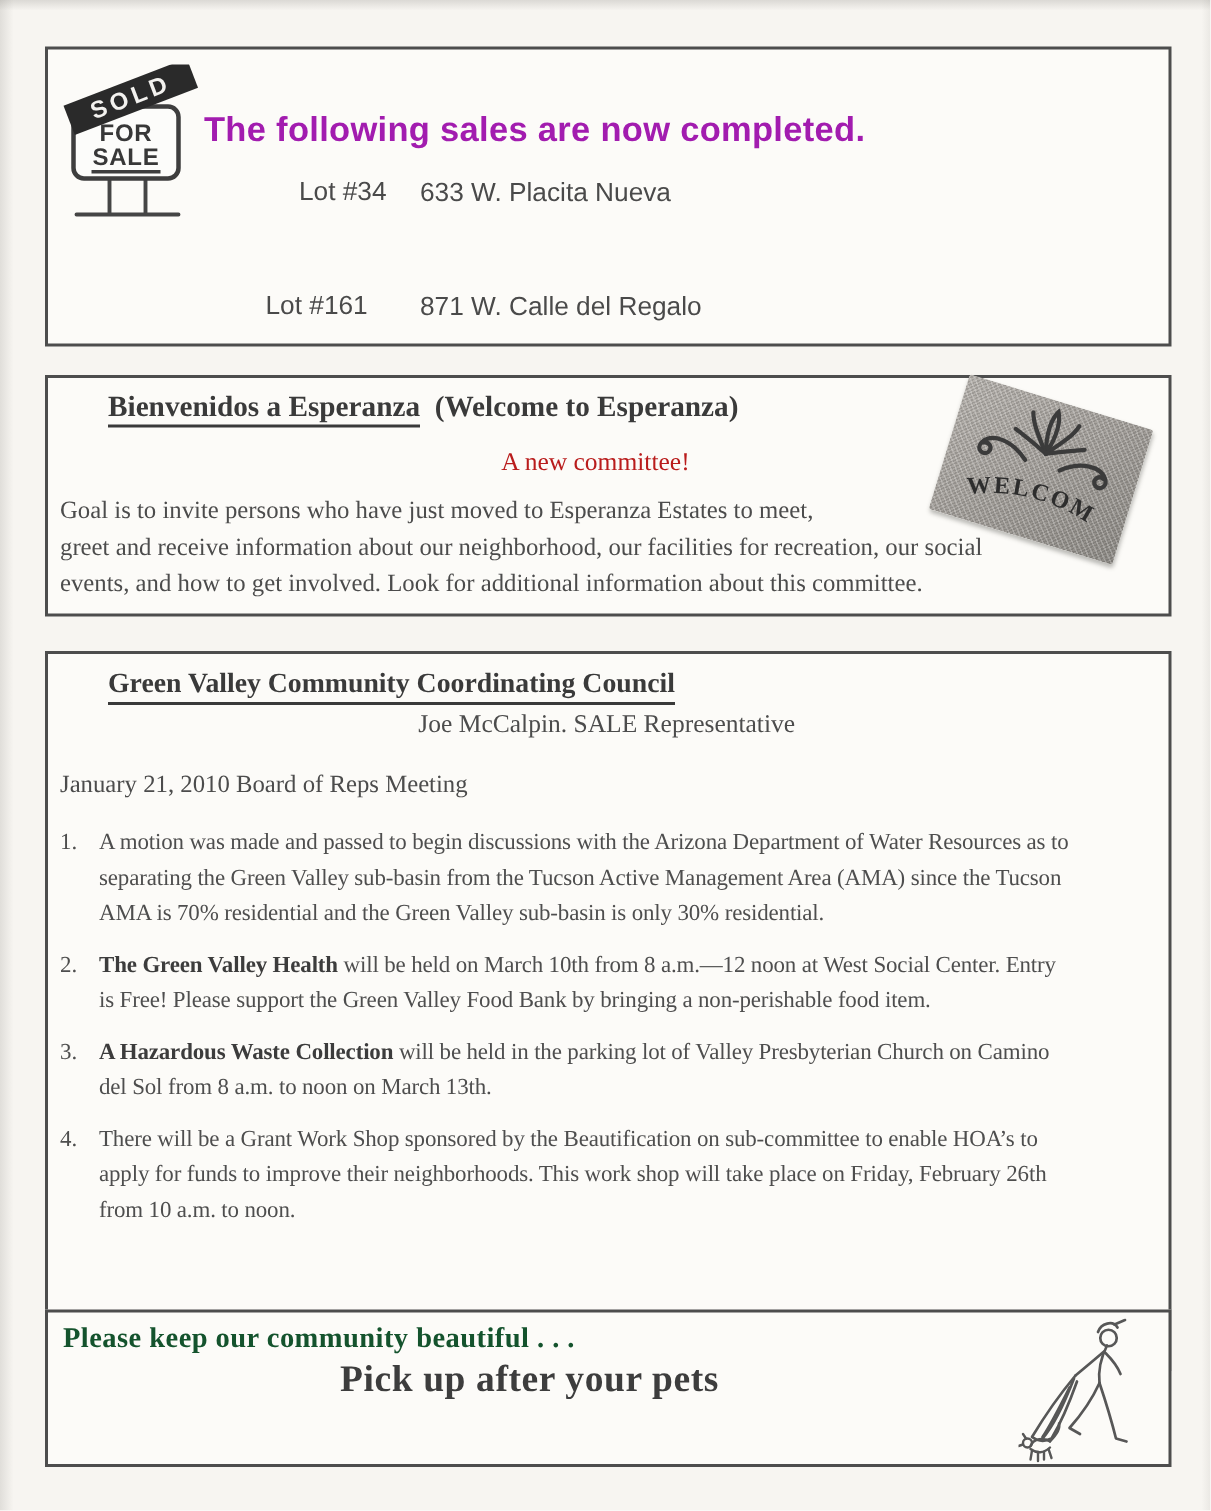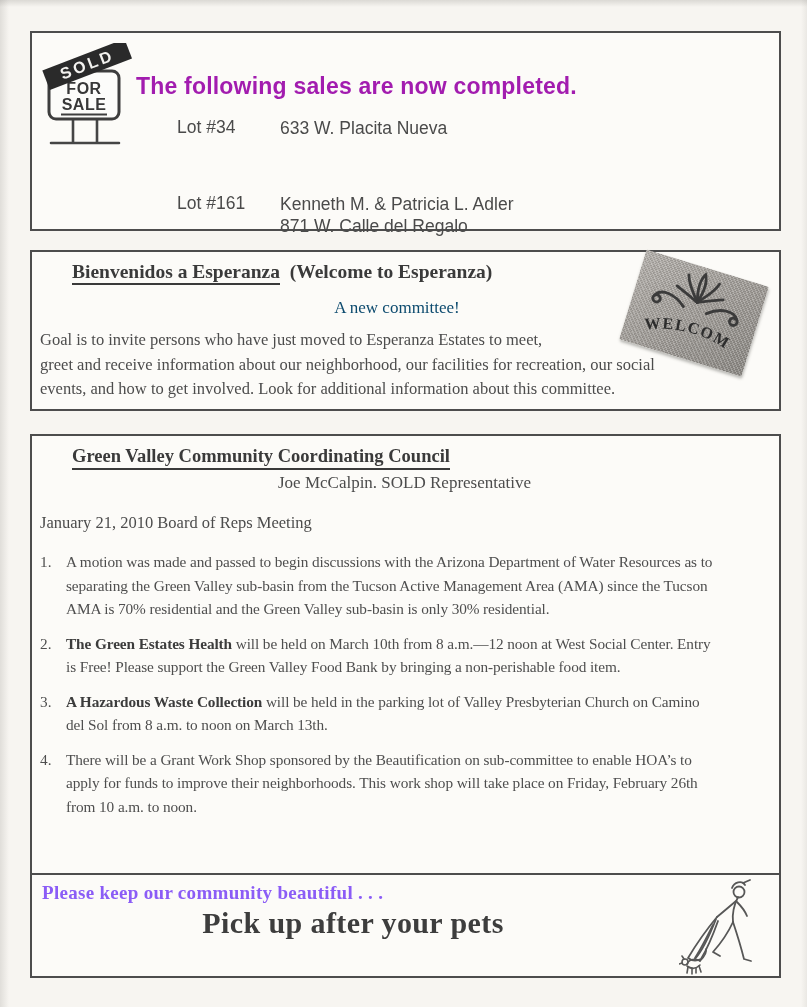--- a/index.html
+++ b/index.html
@@ -22,34 +22,34 @@
     box-sizing:border-box;
   }
   
   .box-sales{top:31px;height:200px;font-family:"Liberation Sans", sans-serif;}
   .sign-svg{position:absolute;left:8px;top:10px;}
   .sales-heading{
     position:absolute;left:104px;top:40px;
     font-size:23px;font-weight:bold;color:#a21caf;letter-spacing:.2px;
   }
   .sale-row{position:absolute;left:145px;display:flex;font-size:17.5px;color:#4a4a4a;}
-  .sale-row.r1{top:84px;}
+  .sale-row.r1{top:84px;text-align:center;}
   .sale-row.r2{top:160px;}
   .sale-lot{width:103px;flex:0 0 auto;}
   .sale-name div{line-height:22px;}
   
   .box-welcome{top:250px;height:161px;}
   .welcome-heading{
     position:absolute;left:8px;top:9px;
     font-size:19.5px;font-weight:bold;color:#3a3a3a;
   }
   .u{border-bottom:2px solid #3a3a3a;padding-bottom:1px;margin-left:32px;}
   .committee-line{
     position:absolute;left:0;top:46px;width:730px;text-align:center;
-    font-size:17px;color:#0c4a6e;
+    font-size:17px;color:#b91c1c;
   }
   .welcome-para{
     position:absolute;left:8px;top:76px;width:700px;
     font-size:16.5px;line-height:24.5px;white-space:pre-line;color:#4c4c4c;
   }
   .mat{
     position:absolute;left:598px;top:14px;width:128px;height:94px;
     transform:rotate(17deg);
     background:
       repeating-linear-gradient(49deg, rgba(255,255,255,.22) 0 1px, rgba(255,255,255,0) 1px 3px),
@@ -65,25 +65,25 @@
   .council-date{margin-top:20px;font-size:16.5px;color:#4c4c4c;}
   .council-list{margin-top:17px;}
   .c-item{display:flex;margin-bottom:11px;font-size:15.3px;line-height:23.5px;color:#4e4e4e;}
   .c-num{flex:0 0 26px;}
   .c-text{flex:1;white-space:pre-line;letter-spacing:-0.1px;}
   .c-bold{font-weight:bold;color:#3c3c3c;}
   
   .box-pets{top:873px;height:105px;}
   .pets-line1{
     position:absolute;left:10px;top:7px;
-    font-size:19px;font-weight:bold;color:#8b5cf6;letter-spacing:.3px;
+    font-size:19px;font-weight:bold;color:#14532d;letter-spacing:.3px;
   }
   .pets-line2{
     position:absolute;left:0;top:31px;width:642px;text-align:center;
-    font-size:30px;font-weight:bold;color:#3d3d3d;letter-spacing:.4px;
+    font-size:25px;font-weight:bold;color:#3d3d3d;letter-spacing:.4px;
   }
   .dog-svg{position:absolute;right:6px;top:4px;}
   svg text{user-select:none;}
 </style>
 </head>
 <body>
 
 <div class="page">
 
   <div class="box box-sales">
@@ -103,21 +103,20 @@
 
     <div class="sale-row r1">
       <div class="sale-lot">Lot #34</div>
       <div class="sale-name">
         <div>633 W. Placita Nueva</div>
       </div>
     </div>
     <div class="sale-row r2">
       <div class="sale-lot">Lot #161</div>
       <div class="sale-name">
-        <div>Kenneth M. &amp; Patricia L. Adler</div>
         <div>871 W. Calle del Regalo</div>
       </div>
     </div>
   </div>
 
   <div class="box box-welcome">
     <div class="welcome-heading">
       <span class="u">Bienvenidos a Esperanza</span><span>&nbsp; (Welcome to Esperanza)</span>
     </div>
     <div class="committee-line">A new committee!</div>
@@ -139,33 +138,33 @@
         <path id="matArc" d="M20,78 Q64,58 110,74" fill="none"></path>
         <text font-family="Liberation Serif, serif" font-weight="bold" font-size="16" fill="#2d2d2d" letter-spacing="1.5">
           <textPath href="#matArc" startOffset="2">WELCOME</textPath>
         </text>
       </svg>
     </div>
   </div>
 
   <div class="box box-council">
     <span class="council-heading u">Green Valley Community Coordinating Council</span>
-    <div class="council-sub">Joe McCalpin. SOLD Representative</div>
+    <div class="council-sub">Joe McCalpin. SALE Representative</div>
     <div class="council-date">January 21, 2010 Board of Reps Meeting</div>
 
     <div class="council-list">
       <div class="c-item">
         <div class="c-num">1.</div>
         <div class="c-text"><span class="c-bold"></span><span>A motion was made and passed to begin discussions with the Arizona Department of Water Resources as to
 separating the Green Valley sub-basin from the Tucson Active Management Area (AMA) since the Tucson
 AMA is 70% residential and the Green Valley sub-basin is only 30% residential.</span></div>
       </div>
       <div class="c-item">
         <div class="c-num">2.</div>
-        <div class="c-text"><span class="c-bold">The Green Estates Health</span><span> will be held on March 10th from 8 a.m.—12 noon at West Social Center.  Entry
+        <div class="c-text"><span class="c-bold">The Green Valley Health</span><span> will be held on March 10th from 8 a.m.—12 noon at West Social Center.  Entry
 is Free!  Please support the Green Valley Food Bank by bringing a non-perishable food item.</span></div>
       </div>
       <div class="c-item">
         <div class="c-num">3.</div>
         <div class="c-text"><span class="c-bold">A Hazardous Waste Collection</span><span> will be held in the parking lot of Valley Presbyterian Church on Camino
 del Sol from 8 a.m. to noon on March 13th.</span></div>
       </div>
       <div class="c-item">
         <div class="c-num">4.</div>
         <div class="c-text"><span class="c-bold"></span><span>There will be a Grant Work Shop sponsored by the Beautification  on sub-committee to enable HOA’s to

